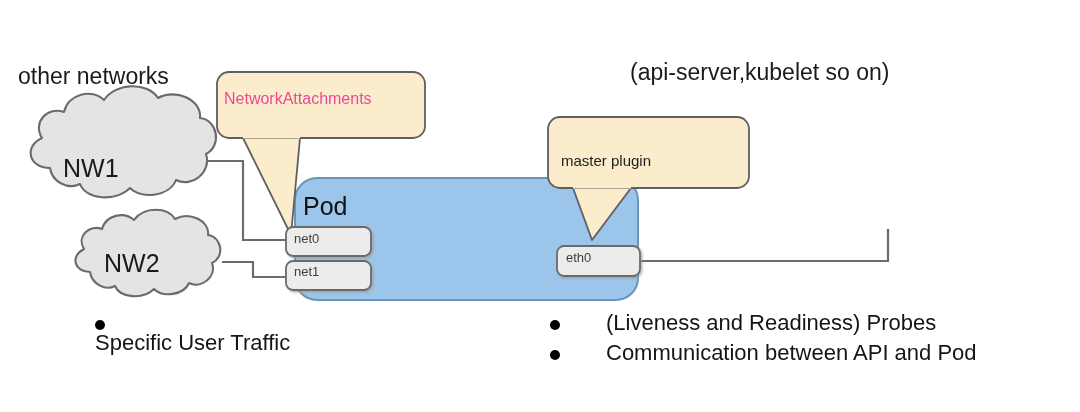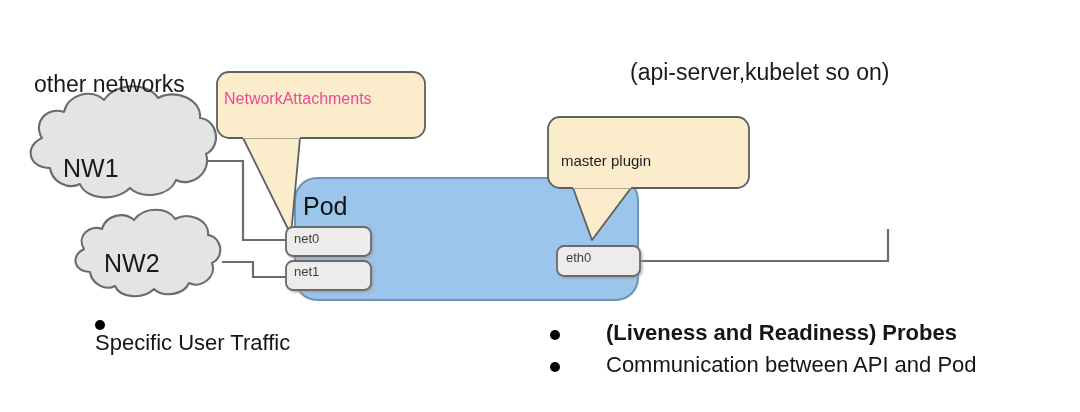--- a/index.html
+++ b/index.html
@@ -141,21 +141,21 @@
     </g>
 
     <rect x="286" y="227" width="85" height="29" rx="7" ry="7" fill="#ececec" stroke="#6b6b6b" stroke-width="1.8" filter="url(#softshadow)"></rect>
     <rect x="286" y="261" width="85" height="29" rx="7" ry="7" fill="#ececec" stroke="#6b6b6b" stroke-width="1.8" filter="url(#softshadow)"></rect>
     <rect x="557" y="246" width="83" height="30" rx="7" ry="7" fill="#ececec" stroke="#6b6b6b" stroke-width="1.8" filter="url(#softshadow)"></rect>
   </svg>
 
 
   <div class="txt label-heading-2" style="left:630px; top:58px;">(api-server,kubelet so on)</div>
 
-  <div class="txt label-heading" style="left:18px; top:70px;margin-left:16px;">other networks</div>
+  <div class="txt label-heading" style="left:18px; top:62px;">other networks</div>
 
   <div class="txt cloud-label" style="left:63px; top:141px;margin-top:11px;">NW1</div>
 
   <div class="txt cloud-label" style="left:104px; top:247px;">NW2</div>
 
   <div class="txt callout-text" style="left:224px; top:89px;">NetworkAttachments</div>
 
 
   <div class="txt callout-text-sm" style="left:561px; top:151px;">master plugin</div>
 
@@ -166,25 +166,25 @@
   <div class="txt nic-label" style="left:294px; top:264px;text-align:center;">net1</div>
 
   <div class="txt nic-label" style="left:566px; top:250px;">eth0</div>
 
   <div class="bullet-row" style="left:95px; top:320px;flex-direction:column;">
     <span class="bullet-dot"></span>
     <span class="bullet-gap"></span>
     <span class="bullet-text">Specific User Traffic</span>
   </div>
 
-  <div class="bullet-row" style="left:550px; top:320px;font-weight:bold;">
+  <div class="bullet-row" style="left:550px; top:310px;">
     <span class="bullet-dot"></span>
     <span class="bullet-gap"></span>
     <span class="bullet-text">(Liveness and Readiness) Probes</span>
   </div>
 
-  <div class="bullet-row" style="left:550px; top:352px;text-align:center;">
+  <div class="bullet-row" style="left:550px; top:340px;text-align:center;">
     <span class="bullet-dot"></span>
     <span class="bullet-gap"></span>
     <span class="bullet-text">Communication between API and Pod</span>
   </div>
 
 </div>
 
 </body></html>

